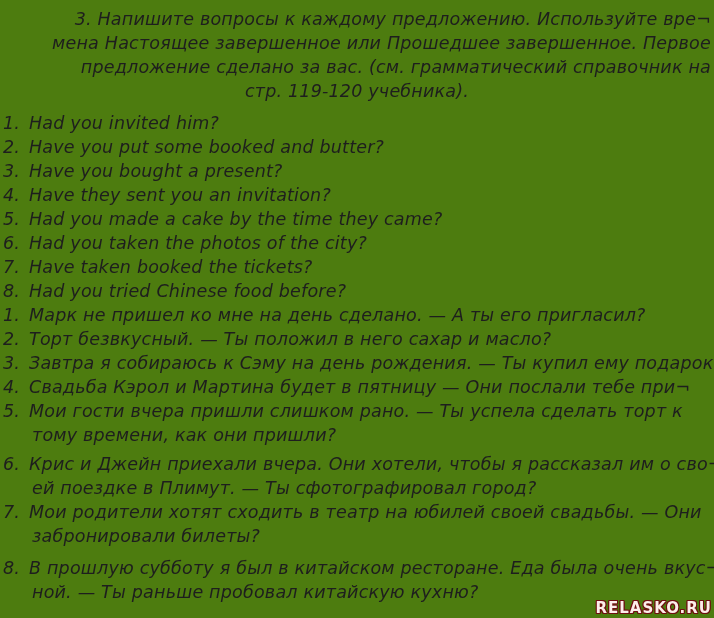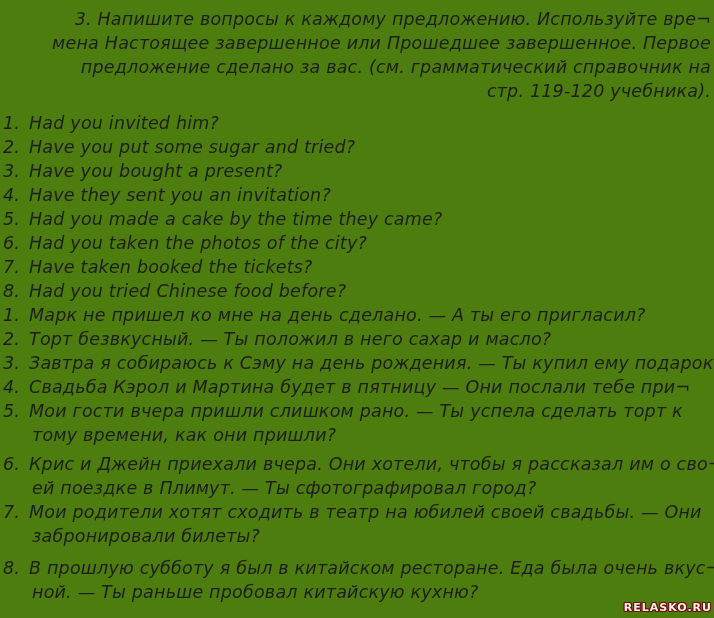--- a/index.html
+++ b/index.html
@@ -21,21 +21,21 @@
     letter-spacing: 0.2px;
   }
   .header {
     padding-top: 7px;
   }
   .hline {
     padding: 0 3px;
     white-space: nowrap;
   }
   .hline.right { text-align: right; }
-  .hline.left  { text-align: right; }
+  .hline.left  { text-align: center; }
   .list { }
   .row {
     display: flex;
     white-space: nowrap;
   }
   .row .num {
     flex: 0 0 29px;
     padding-left: 3px;
     box-sizing: border-box;
   }
@@ -47,21 +47,21 @@
   .eng-list { margin-top: 8px; }
   .rus-list { }
   .item.gap6 { margin-top: 5px; }
   .item.gap8 { margin-top: 8px; }
   .watermark {
     position: absolute;
     right: 2px;
     bottom: 3px;
     font-style: normal;
     font-weight: bold;
-    font-size: 11px;
+    font-size: 15px;
     line-height: 14px;
     letter-spacing: 1px;
     font-family: "DejaVu Sans", sans-serif;
     color: #fceeea;
     text-shadow:
       -1px -1px 0 #6e1010, 1px -1px 0 #6e1010,
       -1px 1px 0 #6e1010, 1px 1px 0 #6e1010,
       -1px 0 0 #6e1010, 1px 0 0 #6e1010,
       0 -1px 0 #6e1010, 0 1px 0 #6e1010;
   }
@@ -76,21 +76,21 @@
       <div class="hline right">предложение сделано за вас. (см. грамматический справочник на</div>
       <div class="hline left">стр. 119-120 учебника).</div>
     </div>
   <div class="list eng-list" id="eng">
       <div class="row">
         <span class="num">1.</span>
         <span class="txt">Had you invited him?</span>
       </div>
       <div class="row">
         <span class="num">2.</span>
-        <span class="txt">Have you put some sugar and tried?</span>
+        <span class="txt">Have you put some booked and butter?</span>
       </div>
       <div class="row">
         <span class="num">3.</span>
         <span class="txt">Have you bought a present?</span>
       </div>
       <div class="row">
         <span class="num">4.</span>
         <span class="txt">Have they sent you an invitation?</span>
       </div>
       <div class="row">

